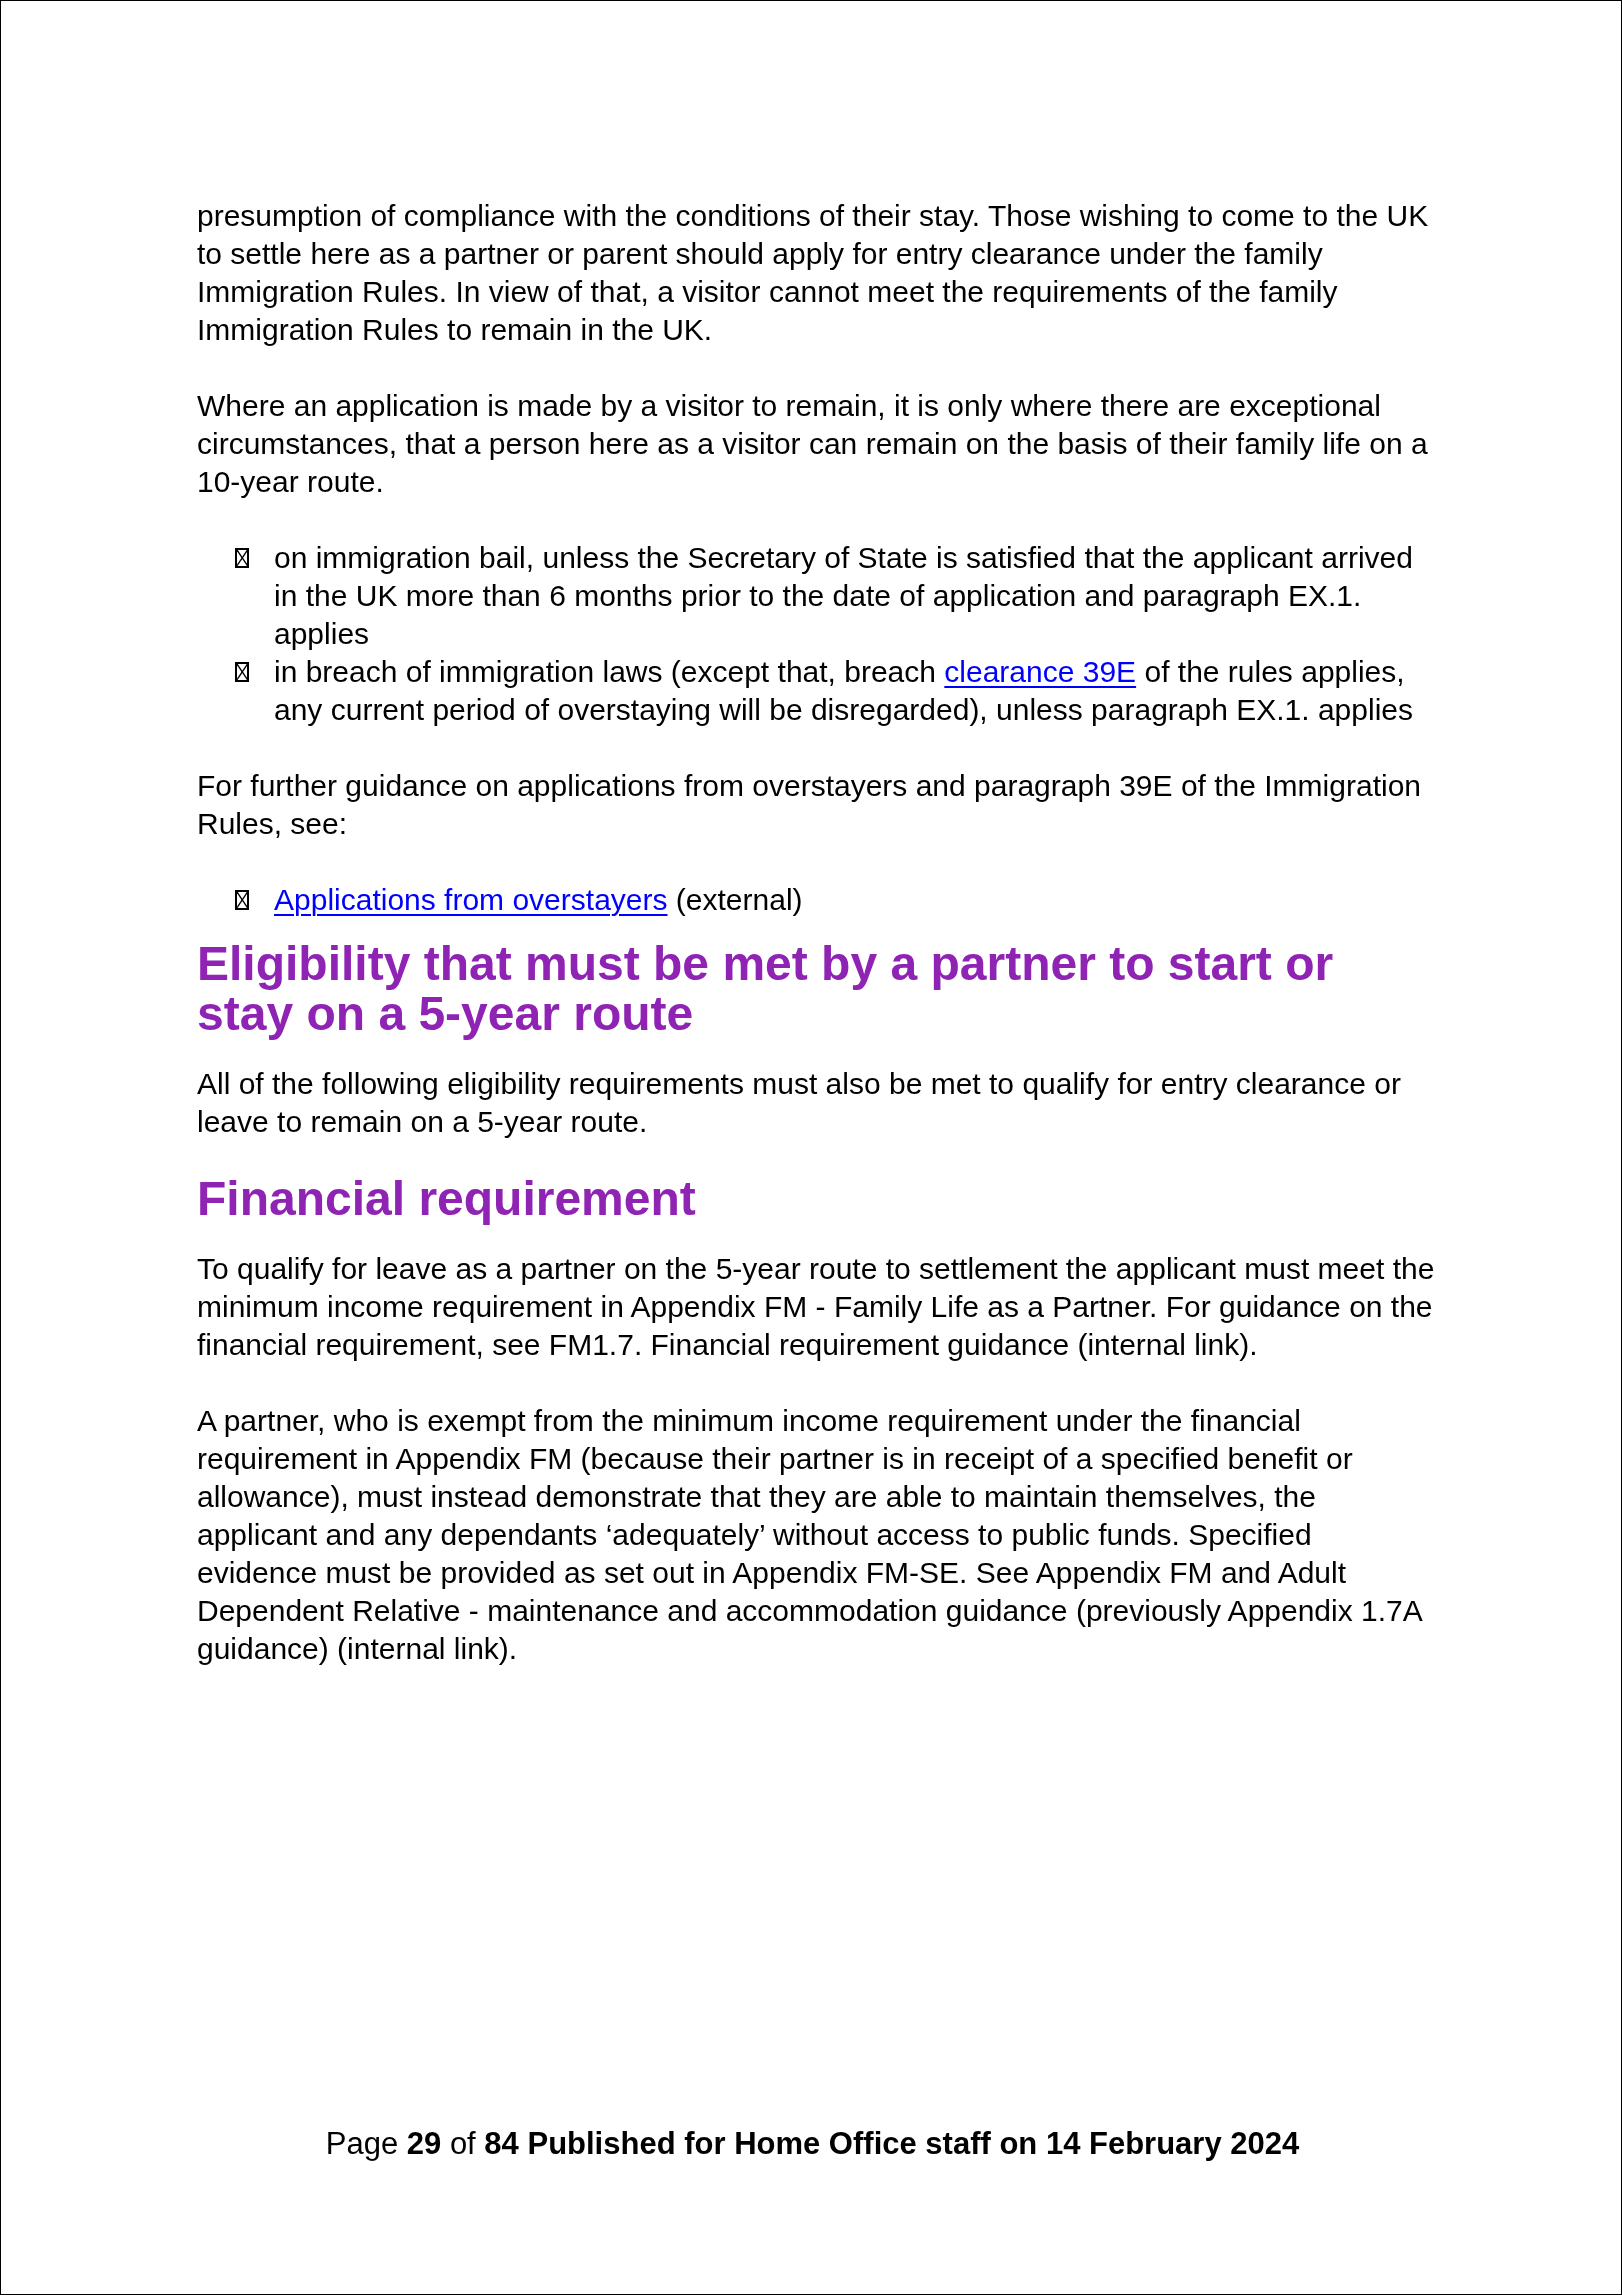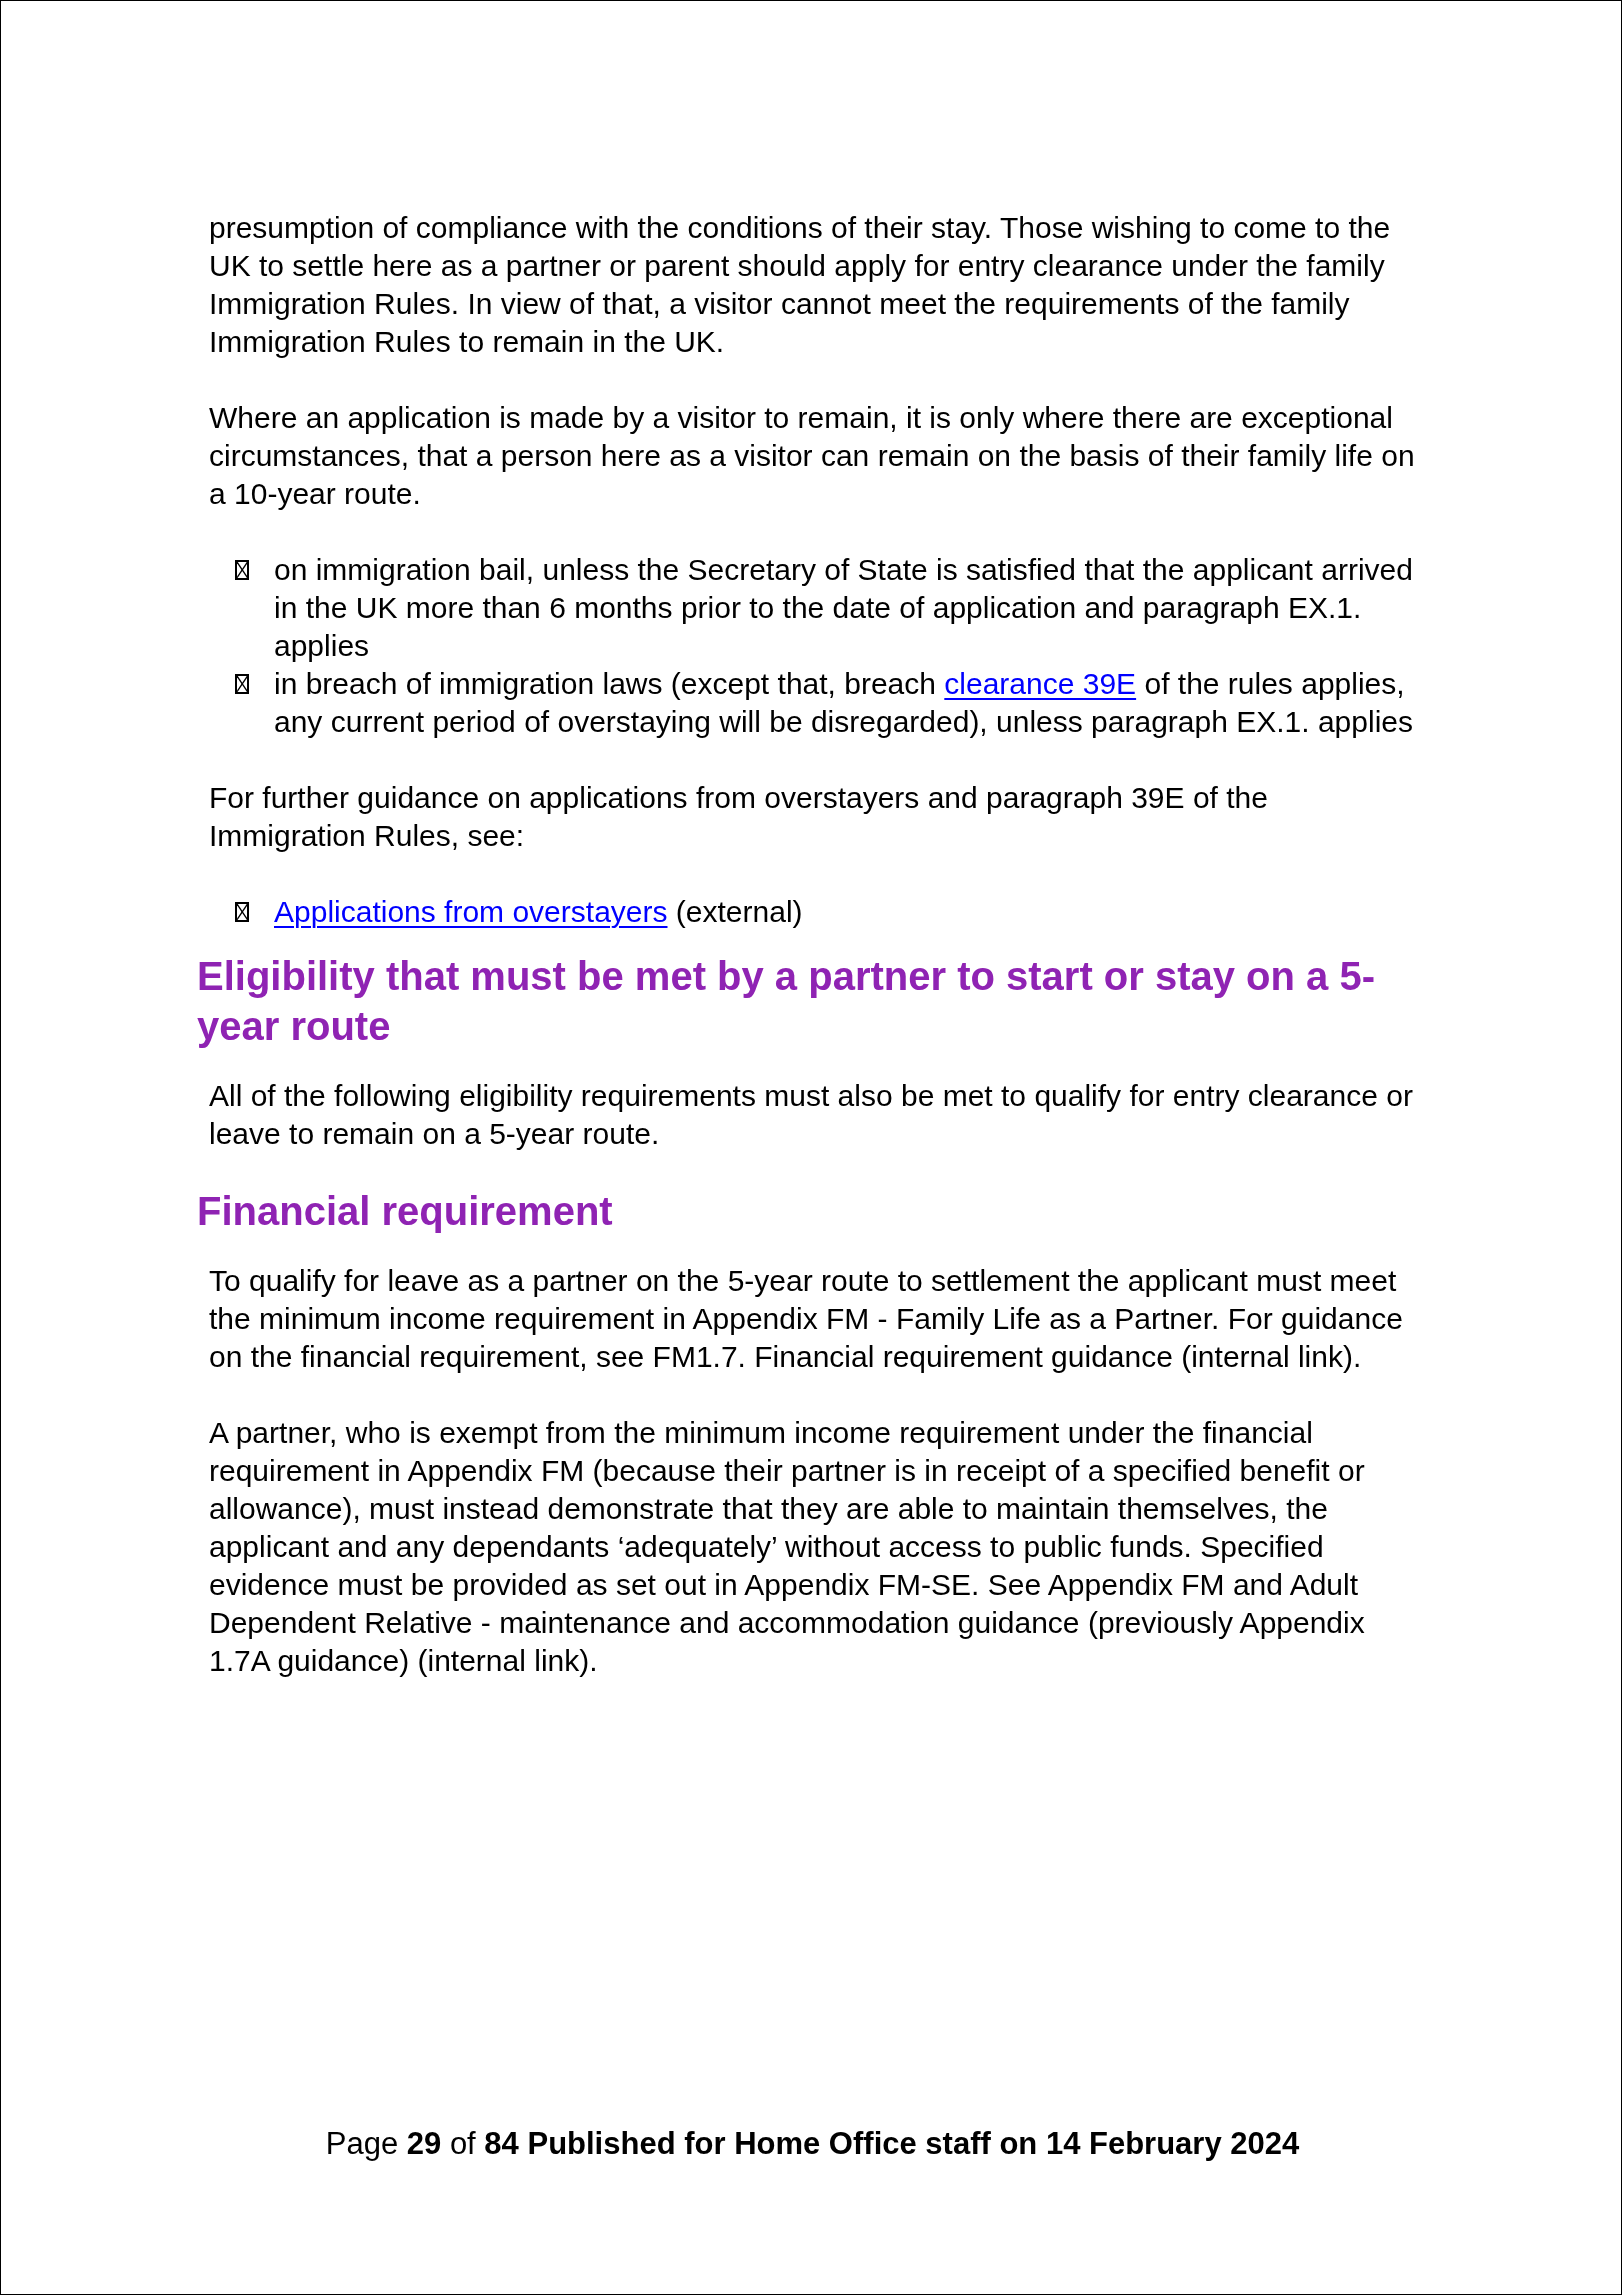--- a/index.html
+++ b/index.html
@@ -8,37 +8,37 @@
       font-family: "Liberation Sans", sans-serif; color: #000000;
     }
     .page {
       position: absolute; left: 0; top: 0; width: 1620px; height: 2293px;
       border: 1.3px solid #000000; background: #ffffff;
     }
     .content {
       position: absolute; left: 196px; top: 196px; width: 1243px;
       font-size: 30px; line-height: 38px;
     }
-    p { margin: 12px; }
+    p { margin: 0; }
     .para { margin-bottom: 38px; }
     ul.boxlist {
       list-style: none; margin: 0 0 38px 0; padding: 0;
     }
     ul.boxlist li {
       position: relative; padding-left: 77px;
     }
     .bullet-box {
       position: absolute; left: 38px; top: 9.2px;
       width: 14.4px; height: 19.6px; box-sizing: border-box;
       border: 2px solid #000000;
     }
     .bullet-box svg { position: absolute; left: 0; top: 0; width: 10.5px; height: 15.7px; }
     a.link { color: #0000FF; text-decoration: underline; text-decoration-thickness: 2px; text-underline-offset: 3.9px; }
     h2.section {
-      color: #8F23B3; font-weight: bold; font-size: 40px; line-height: 50px;
+      color: #8F23B3; font-weight: bold; font-size: 48px; line-height: 50px;
       margin: 0 0 26px 0;
     }
     h2.section.first { margin-top: -6.5px; }
     .footer {
       position: absolute; left: 0; width: 1623px; top: 2123px;
       text-align: center; font-size: 31px; line-height: 39px;
     }
     .footer b { font-weight: bold; }
   </style>
 </head>

